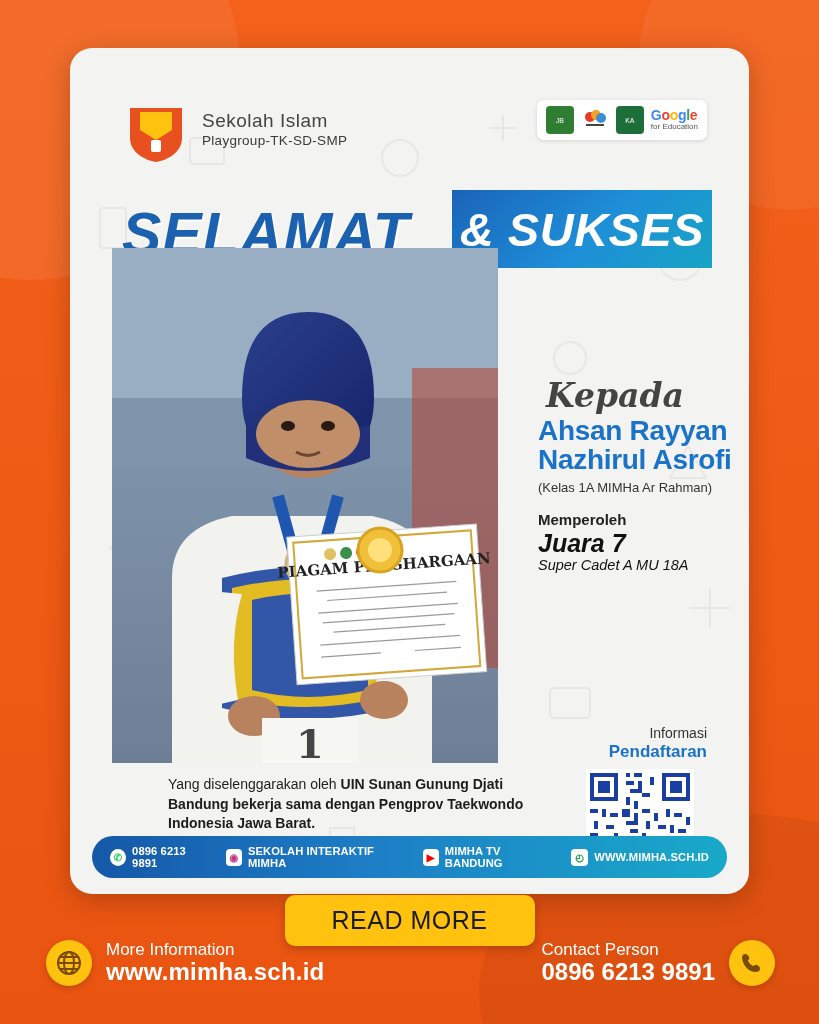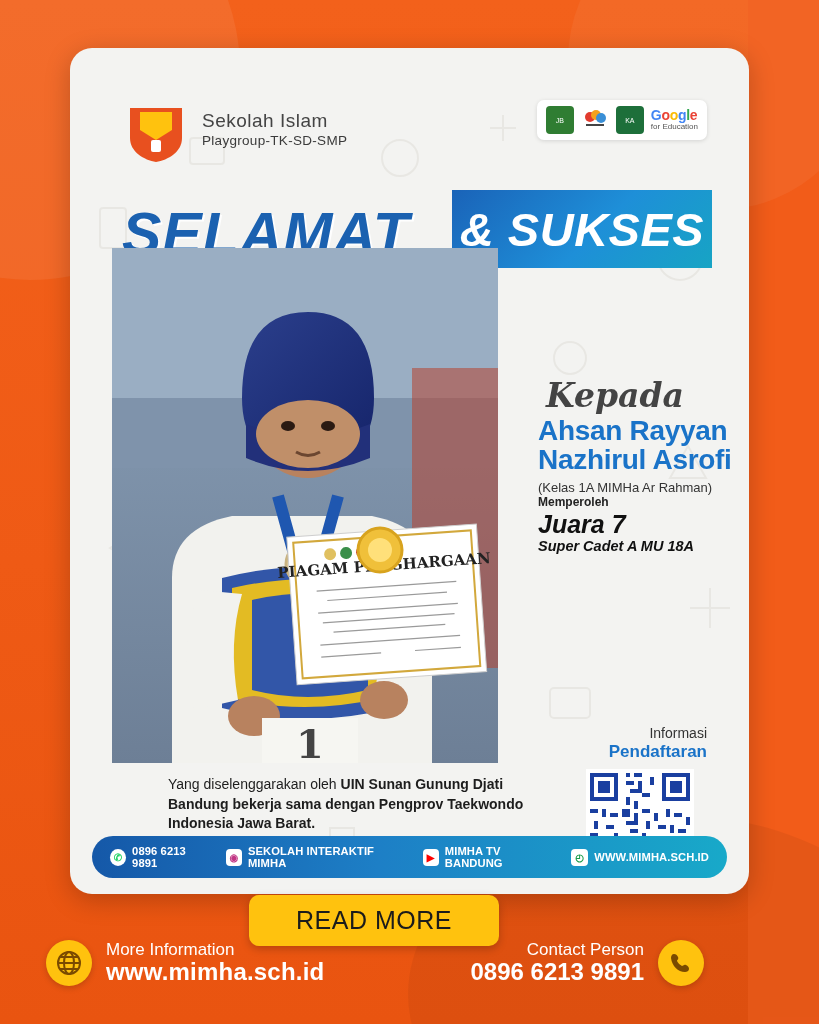--- a/index.html
+++ b/index.html
@@ -4,21 +4,21 @@
 <style>
   * { box-sizing: border-box; margin: 0; padding: 0; }
   html, body {
     width: 819px; height: 1024px;
     font-family: "Liberation Sans", sans-serif;
     background: #f25c19;
     overflow: hidden;
   }
   .poster {
     position: relative;
-    width: 748px; height: 1024px;
+    width: 819px; height: 1024px;
     background: linear-gradient(180deg,#f3611b 0%, #ef5a15 55%, #e95410 100%);
   }
   
   .swoosh {
     position: absolute; border-radius: 50%;
     background: rgba(255,255,255,0.07);
   }
   .sw1 { width: 420px; height: 420px; left: -180px; top: -140px; }
   .sw2 { width: 300px; height: 300px; right: -120px; top: -90px; background: rgba(255,255,255,0.05); }
   .sw3 { width: 520px; height: 360px; right: -180px; bottom: -150px; background: rgba(0,0,0,0.05); }
@@ -95,26 +95,26 @@
   .kepada {
     font-family: "DejaVu Serif", serif;
     font-style: italic; font-weight: bold;
     font-size: 33px; color: #444; margin-bottom: 2px; margin-left: 8px;
   }
   .name {
     font-size: 28px; font-weight: bold; color: #1a73c8;
     line-height: 1.02; letter-spacing: -.3px;
   }
   .kelas { font-size: 13px; color: #333; margin-top: 6px; }
-  .memperoleh { font-size: 12px; font-weight: bold; color: #222; margin-top: 0; }
+  .memperoleh { font-size: 15px; font-weight: bold; color: #222; margin-top: 16px; }
   .juara {
     font-size: 25px; font-weight: bold; font-style: italic; color: #111;
     margin-top: 2px; line-height: 1.05;
   }
-  .kelasjuara { font-size: 14.5px; font-weight: bold; font-style: italic; color: #111; margin-top:1px;}
+  .kelasjuara { font-size: 14.5px; font-weight: normal; font-style: italic; color: #111; margin-top:1px;}
   .eventdesc { font-size: 12.5px; color: #2b2b2b; margin-top: 14px; line-height: 1.32; }
 
   
   .bottom-text {
     position: absolute; left: 98px; top: 727px; width: 370px;
     font-size: 14px; color: #1d1d1d; line-height: 1.4;
   }
   .bottom-text b { font-weight: bold; }
   .tanggal { position: absolute; left: 98px; top: 804px; font-size: 11.5px; color: #3a3a3a; }
 
@@ -153,21 +153,21 @@
   
   .foot-left { position: absolute; left: 46px; bottom: 38px; display:flex; align-items:center; gap:14px;}
   .globe {
     width: 46px; height: 46px; border-radius: 50%;
     background: #ffc20e; display:flex;align-items:center;justify-content:center;
     box-shadow: 0 2px 6px rgba(0,0,0,.18);
   }
   .fl-1 { font-size: 17px; color: #fff; }
   .fl-2 { font-size: 24px; font-weight: bold; color: #fff; letter-spacing: .2px; margin-top: -2px;}
   .foot-right { position: absolute; right: 44px; bottom: 38px; display:flex; align-items:center; gap:14px;}
-  .fr-text { text-align: right; }
+  .fr-text { }
   .fr-1 { font-size: 17px; color: #fff; }
   .fr-2 { font-size: 24px; font-weight: bold; color: #fff; margin-top:-2px;}
   .wa {
     width: 46px; height: 46px; border-radius: 50%;
     background: #ffc20e; display:flex;align-items:center;justify-content:center;
     box-shadow: 0 2px 6px rgba(0,0,0,.18);
   }
 </style>
 </head>
 <body>

